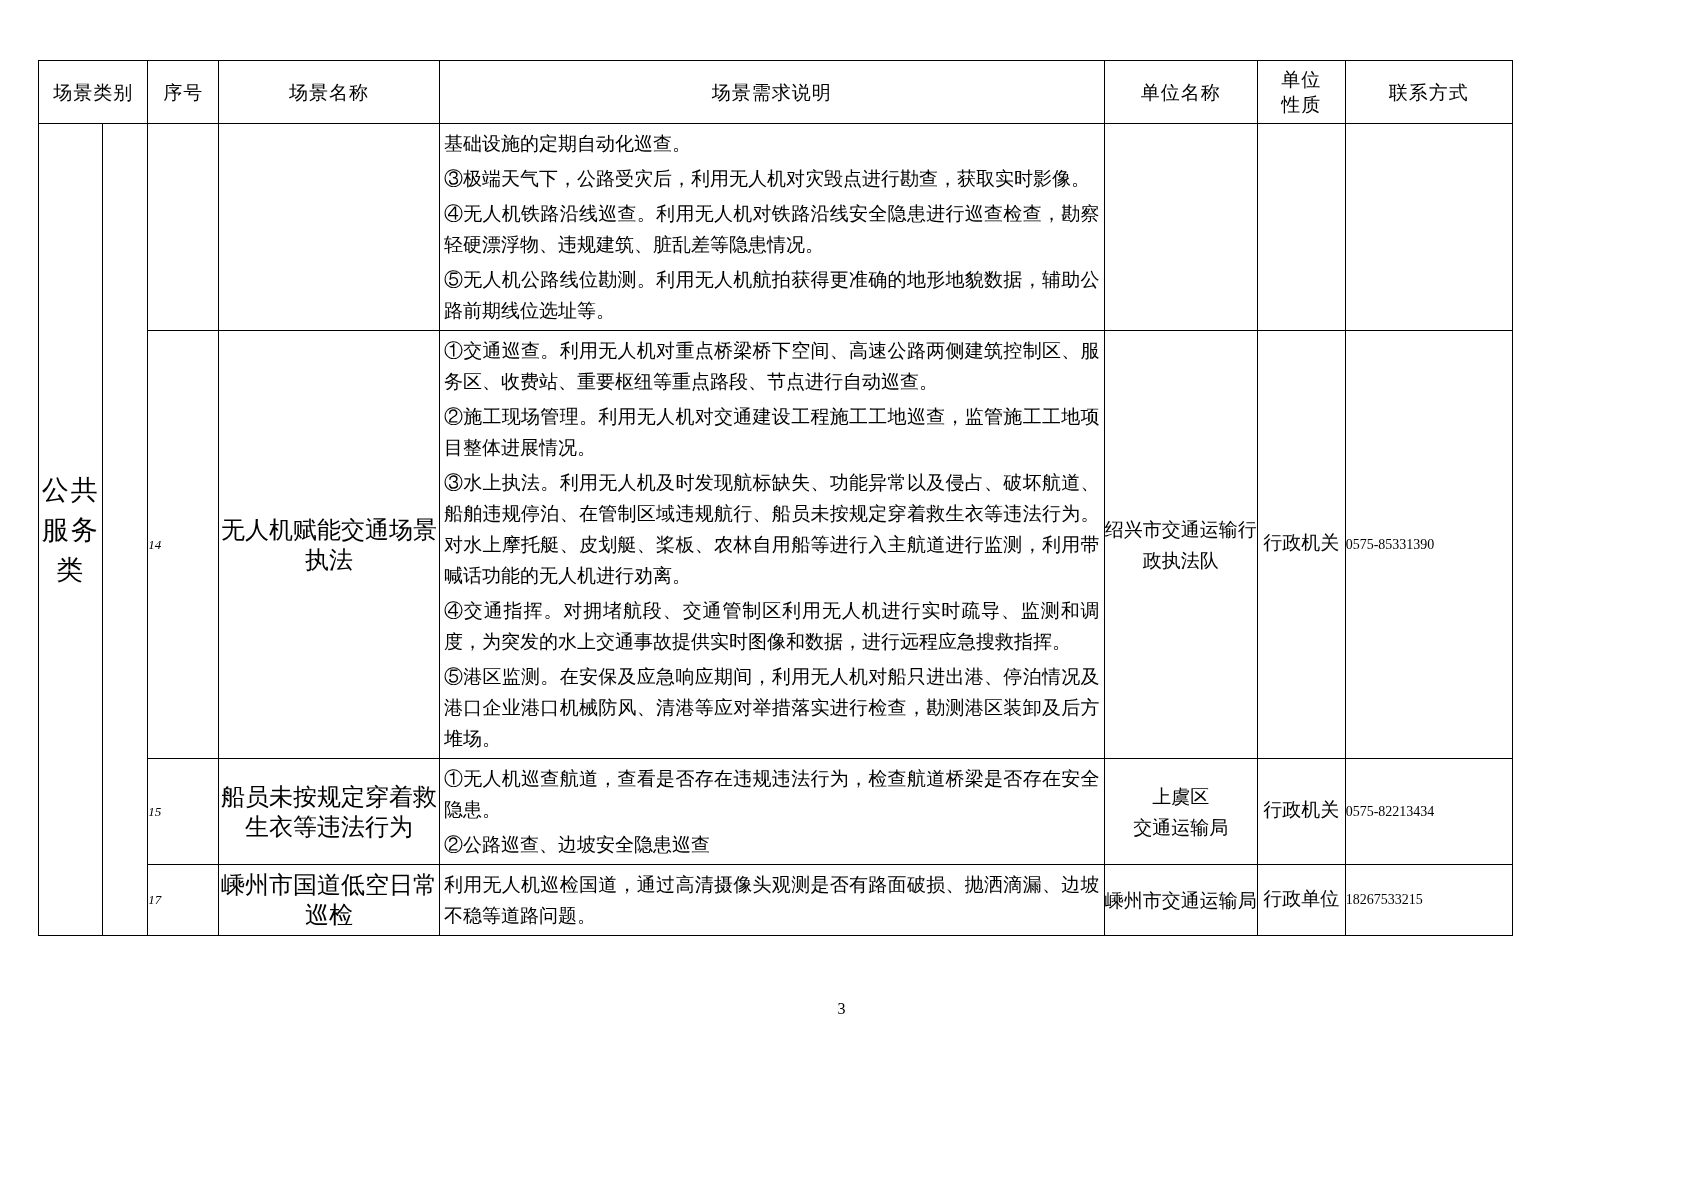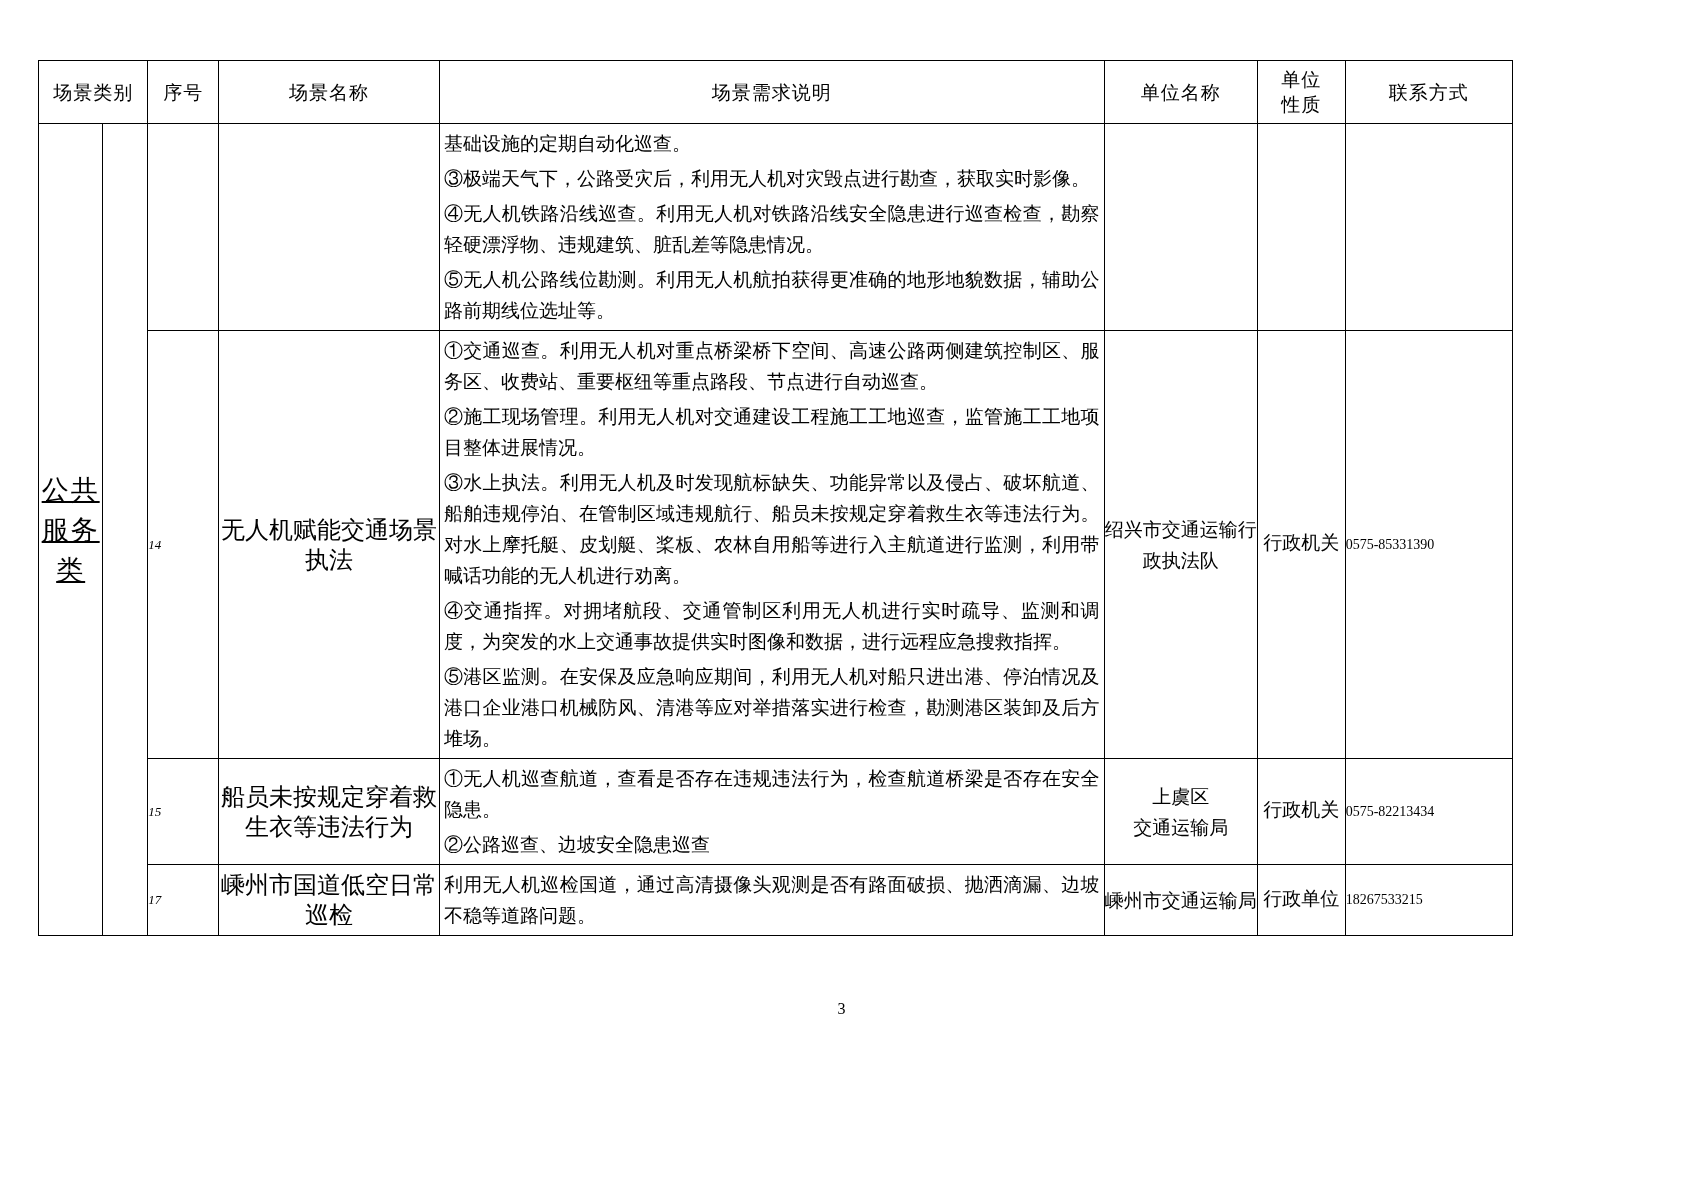--- a/index.html
+++ b/index.html
@@ -49,21 +49,20 @@
     text-align: center;
     font-size: 27px;
     line-height: 40px;
     letter-spacing: 2px;
     width: 60px;
   }
   .cat-inner {
     display: block;
     width: 100%;
     text-align: center;
-    text-decoration: underline;
   }
   .blank-col { width: 42px; }
   .num-col { font-size: 13px; width: 66px; font-style: italic; }
   .name-col {
     text-align: center;
     font-size: 24px;
     line-height: 30px;
     padding: 4px 10px;
     width: 206px;
   }

